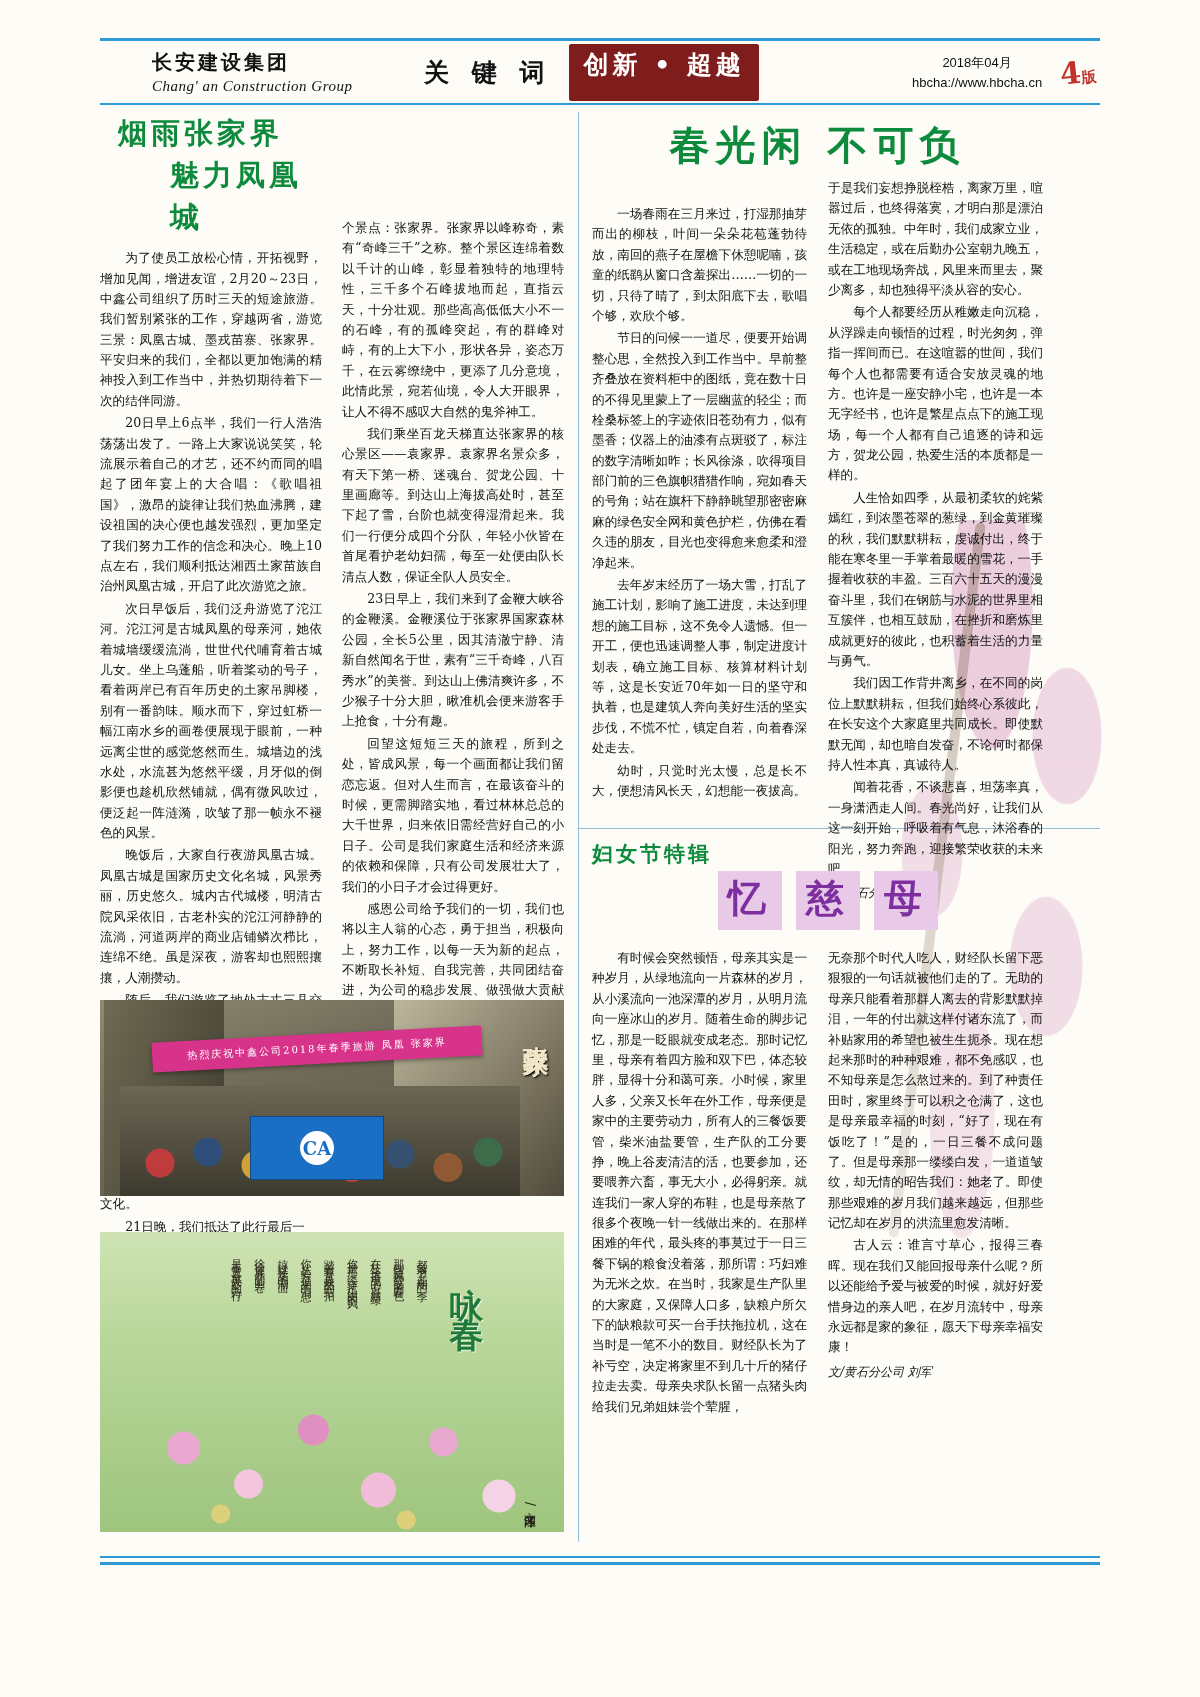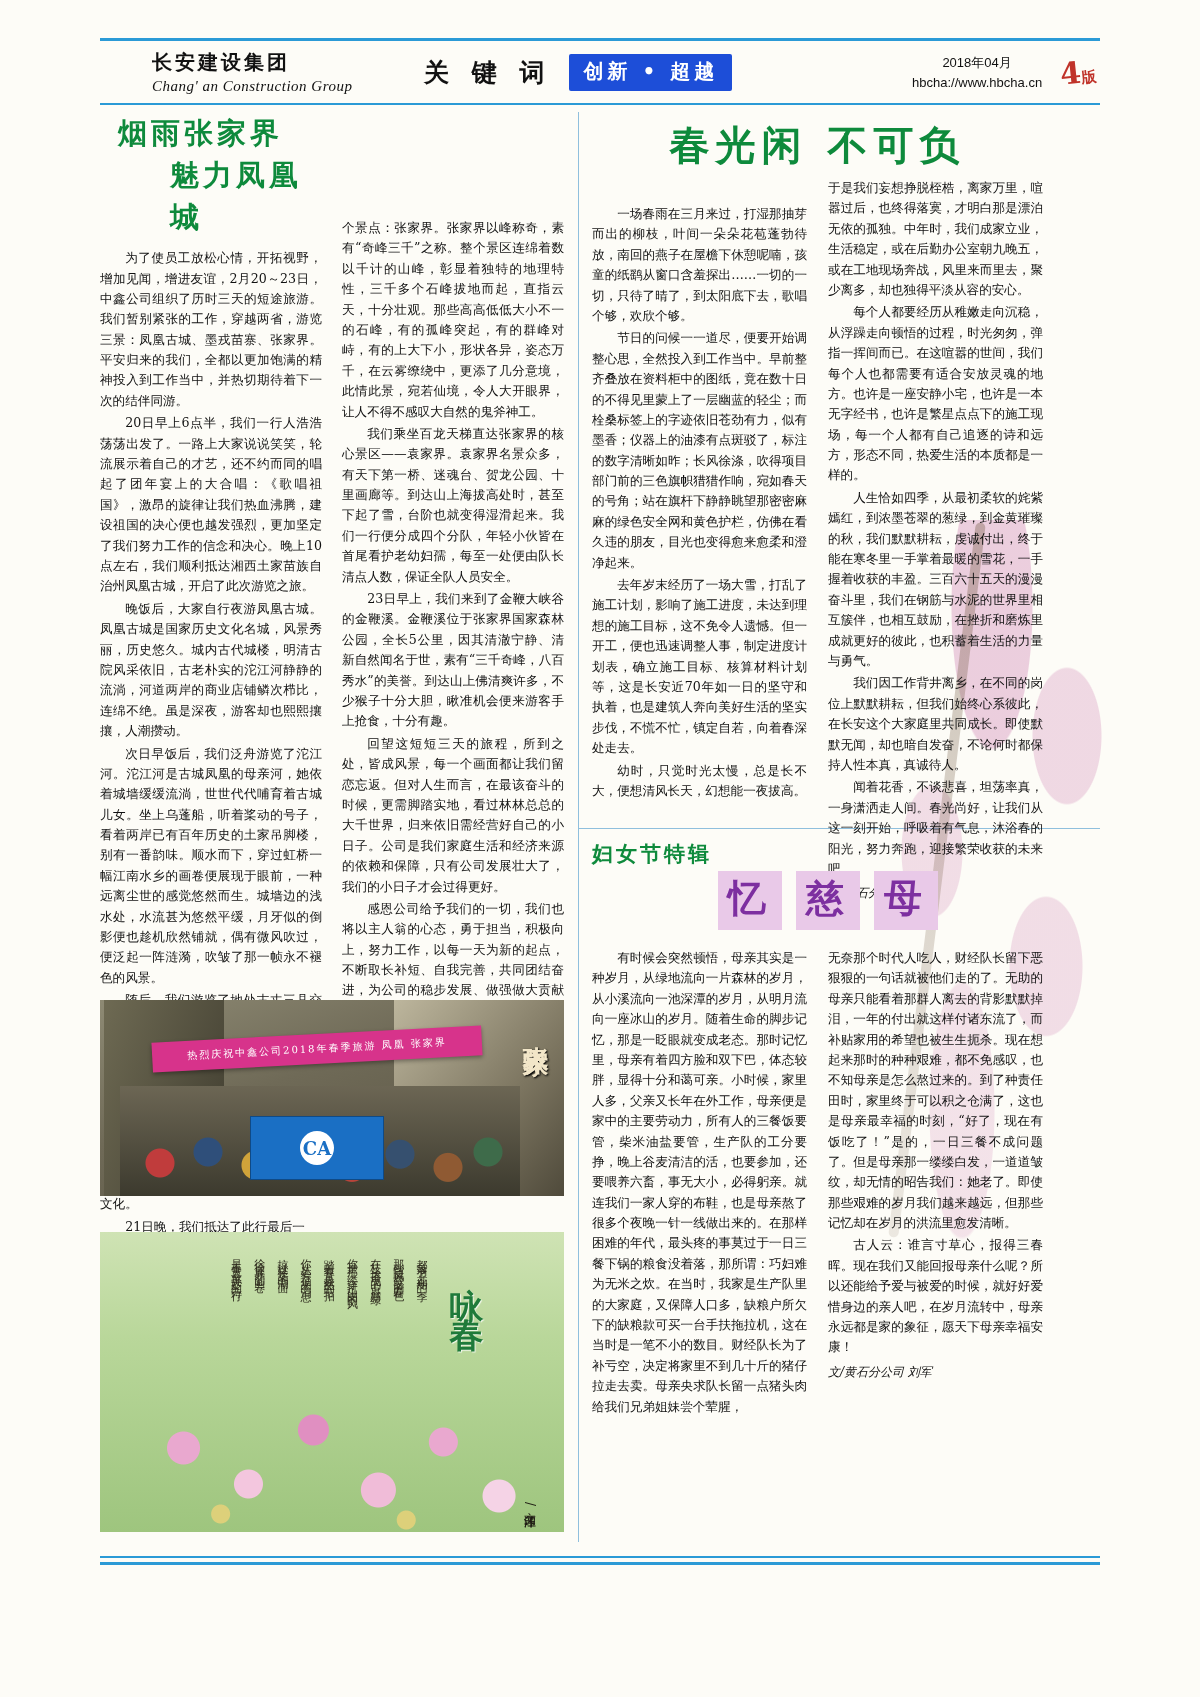--- a/index.html
+++ b/index.html
@@ -32,27 +32,27 @@
     font-family:"Liberation Serif", serif;
     font-style:italic; font-size:15px; color:#111; letter-spacing:.5px;
   }
   .mh-kw{
     font-family:"DejaVu Serif", serif;
     font-size:25px; font-weight:bold; letter-spacing:7px; color:#111;
     margin-left:22px;
   }
   .mh-badge{
     margin-left:18px;
-    background:#1d4ed8;
+    background:#7f1d1d;
     color:#fff;
     font-family:"DejaVu Serif", serif;
     font-weight:bold;
-    font-size:20px;
+    font-size:25px;
     letter-spacing:4px;
-    padding:4px 14px 6px 14px;
+    padding:4px 14px 20px 14px;
     border-radius:2px;
   }
   .mh-right{
     margin-left:auto; text-align:center; padding-right:12px;
     font-family:"Liberation Sans", sans-serif;
   }
   .mh-date{ font-size:13px; color:#111; margin-bottom:3px;}
   .mh-url{ font-size:13px; color:#111;}
   .mh-pg{
     font-family:"DejaVu Serif", serif;
@@ -269,22 +269,22 @@
   <div class="v-div" style="left:578px;top:112px;height:1430px;"></div>
   <div class="h-div" style="left:578px;top:828px;width:522px;"></div>
 
   <div class="bg-branch"></div>
 
   <div class="col col-1">
     <div class="title-green t1">烟雨张家界</div>
     <div class="title-green t2" style="margin-bottom:10px;">魅力凤凰城</div>
     <p class="body">为了使员工放松心情，开拓视野，增加见闻，增进友谊，2月20～23日，中鑫公司组织了历时三天的短途旅游。我们暂别紧张的工作，穿越两省，游览三景：凤凰古城、墨戎苗寨、张家界。平安归来的我们，全都以更加饱满的精神投入到工作当中，并热切期待着下一次的结伴同游。</p>
     <p class="body">20日早上6点半，我们一行人浩浩荡荡出发了。一路上大家说说笑笑，轮流展示着自己的才艺，还不约而同的唱起了团年宴上的大合唱：《歌唱祖国》，激昂的旋律让我们热血沸腾，建设祖国的决心便也越发强烈，更加坚定了我们努力工作的信念和决心。晚上10点左右，我们顺利抵达湘西土家苗族自治州凤凰古城，开启了此次游览之旅。</p>
+    <p class="body">次日早饭后，我们泛舟游览了沱江河。沱江河是古城凤凰的母亲河，她依着城墙缓缓流淌，世世代代哺育着古城儿女。坐上乌蓬船，听着桨动的号子，看着两岸已有百年历史的土家吊脚楼，别有一番韵味。顺水而下，穿过虹桥一幅江南水乡的画卷便展现于眼前，一种远离尘世的感觉悠然而生。城墙边的浅水处，水流甚为悠然平缓，月牙似的倒影便也趁机欣然铺就，偶有微风吹过，便泛起一阵涟漪，吹皱了那一帧永不褪色的风景。</p>
     <p class="body">晚饭后，大家自行夜游凤凰古城。凤凰古城是国家历史文化名城，风景秀丽，历史悠久。城内古代城楼，明清古院风采依旧，古老朴实的沱江河静静的流淌，河道两岸的商业店铺鳞次栉比，连绵不绝。虽是深夜，游客却也熙熙攘攘，人潮攒动。</p>
-    <p class="body">次日早饭后，我们泛舟游览了沱江河。沱江河是古城凤凰的母亲河，她依着城墙缓缓流淌，世世代代哺育着古城儿女。坐上乌蓬船，听着桨动的号子，看着两岸已有百年历史的土家吊脚楼，别有一番韵味。顺水而下，穿过虹桥一幅江南水乡的画卷便展现于眼前，一种远离尘世的感觉悠然而生。城墙边的浅水处，水流甚为悠然平缓，月牙似的倒影便也趁机欣然铺就，偶有微风吹过，便泛起一阵涟漪，吹皱了那一帧永不褪色的风景。</p>
     <p class="body">随后，我们游览了地处古丈三县交界处的墨戎苗寨。一进寨门，几位阿妹便截住我们对歌、饮迎宾酒、合影。阿妹们身着极具民族特色的服装，用热情的舞姿和美妙的歌声，迎接着远道而来的客人。拾级而上，除了观赏极具苗族特色的村寨外，还体验、欣赏了苗族的结婚礼仪、竹竿舞、巫术表演等，享受了苗寨简朴而美味的午餐，在视觉与味觉盛宴中，感受着多姿多彩的少数民族文化。</p>
     <p class="body">21日晚，我们抵达了此行最后一</p>
   </div>
 
   <div class="col col-2" style="top:218px;">
     <p class="body noind">个景点：张家界。张家界以峰称奇，素有“奇峰三千”之称。整个景区连绵着数以千计的山峰，彰显着独特的地理特性，三千多个石峰拔地而起，直指云天，十分壮观。那些高高低低大小不一的石峰，有的孤峰突起，有的群峰对峙，有的上大下小，形状各异，姿态万千，在云雾缭绕中，更添了几分意境，此情此景，宛若仙境，令人大开眼界，让人不得不感叹大自然的鬼斧神工。</p>
     <p class="body">我们乘坐百龙天梯直达张家界的核心景区——袁家界。袁家界名景众多，有天下第一桥、迷魂台、贺龙公园、十里画廊等。到达山上海拔高处时，甚至下起了雪，台阶也就变得湿滑起来。我们一行便分成四个分队，年轻小伙皆在首尾看护老幼妇孺，每至一处便由队长清点人数，保证全队人员安全。</p>
     <p class="body">23日早上，我们来到了金鞭大峡谷的金鞭溪。金鞭溪位于张家界国家森林公园，全长5公里，因其清澈宁静、清新自然闻名于世，素有“三千奇峰，八百秀水”的美誉。到达山上佛清爽许多，不少猴子十分大胆，瞅准机会便来游客手上抢食，十分有趣。</p>
     <p class="body">回望这短短三天的旅程，所到之处，皆成风景，每一个画面都让我们留恋忘返。但对人生而言，在最该奋斗的时候，更需脚踏实地，看过林林总总的大千世界，归来依旧需经营好自己的小日子。公司是我们家庭生活和经济来源的依赖和保障，只有公司发展壮大了，我们的小日子才会过得更好。</p>
     <p class="body">感恩公司给予我们的一切，我们也将以主人翁的心态，勇于担当，积极向上，努力工作，以每一天为新的起点，不断取长补短、自我完善，共同团结奋进，为公司的稳步发展、做强做大贡献出自己的力量。</p>
@@ -295,21 +295,21 @@
 
   <div class="col col-3" style="top:204px;">
     <p class="body">一场春雨在三月来过，打湿那抽芽而出的柳枝，叶间一朵朵花苞蓬勃待放，南回的燕子在屋檐下休憩呢喃，孩童的纸鹞从窗口含羞探出……一切的一切，只待了晴了，到太阳底下去，歌唱个够，欢欣个够。</p>
     <p class="body">节日的问候一一道尽，便要开始调整心思，全然投入到工作当中。早前整齐叠放在资料柜中的图纸，竟在数十日的不得见里蒙上了一层幽蓝的轻尘；而栓桑标签上的字迹依旧苍劲有力，似有墨香；仪器上的油漆有点斑驳了，标注的数字清晰如昨；长风徐涤，吹得项目部门前的三色旗帜猎猎作响，宛如春天的号角；站在旗杆下静静眺望那密密麻麻的绿色安全网和黄色护栏，仿佛在看久违的朋友，目光也变得愈来愈柔和澄净起来。</p>
     <p class="body">去年岁末经历了一场大雪，打乱了施工计划，影响了施工进度，未达到理想的施工目标，这不免令人遗憾。但一开工，便也迅速调整人事，制定进度计划表，确立施工目标、核算材料计划等，这是长安近70年如一日的坚守和执着，也是建筑人奔向美好生活的坚实步伐，不慌不忙，镇定自若，向着春深处走去。</p>
     <p class="body">幼时，只觉时光太慢，总是长不大，便想清风长天，幻想能一夜拔高。</p>
   </div>
 
   <div class="col col-4" style="top:178px;">
     <p class="body noind">于是我们妄想挣脱桎梏，离家万里，喧嚣过后，也终得落寞，才明白那是漂泊无依的孤独。中年时，我们成家立业，生活稳定，或在后勤办公室朝九晚五，或在工地现场奔战，风里来而里去，聚少离多，却也独得平淡从容的安心。</p>
-    <p class="body">每个人都要经历从稚嫩走向沉稳，从浮躁走向顿悟的过程，时光匆匆，弹指一挥间而已。在这喧嚣的世间，我们每个人也都需要有适合安放灵魂的地方。也许是一座安静小宅，也许是一本无字经书，也许是繁星点点下的施工现场，每一个人都有自己追逐的诗和远方，形态不同，热爱生活的本质都是一样的。</p>
+    <p class="body">每个人都要经历从稚嫩走向沉稳，从浮躁走向顿悟的过程，时光匆匆，弹指一挥间而已。在这喧嚣的世间，我们每个人也都需要有适合安放灵魂的地方。也许是一座安静小宅，也许是一本无字经书，也许是繁星点点下的施工现场，每一个人都有自己追逐的诗和远方，贺龙公园，热爱生活的本质都是一样的。</p>
     <p class="body">人生恰如四季，从最初柔软的姹紫嫣红，到浓墨苍翠的葱绿，到金黄璀璨的秋，我们默默耕耘，虔诚付出，终于能在寒冬里一手掌着最暖的雪花，一手握着收获的丰盈。三百六十五天的漫漫奋斗里，我们在钢筋与水泥的世界里相互簇伴，也相互鼓励，在挫折和磨炼里成就更好的彼此，也积蓄着生活的力量与勇气。</p>
     <p class="body">我们因工作背井离乡，在不同的岗位上默默耕耘，但我们始终心系彼此，在长安这个大家庭里共同成长。即使默默无闻，却也暗自发奋，不论何时都保持人性本真，真诚待人。</p>
     <p class="body">闻着花香，不谈悲喜，坦荡率真，一身潇洒走人间。春光尚好，让我们从这一刻开始，呼吸着有气息，沐浴春的阳光，努力奔跑，迎接繁荣收获的未来吧。</p>
     <div class="sig">文/黄石分公司  黄煌</div>
   </div>
 
   <div class="sec2-label">妇女节特辑</div>
   <div class="sec2-title">
     <span class="ch">忆</span>
     <span class="ch">慈</span>

